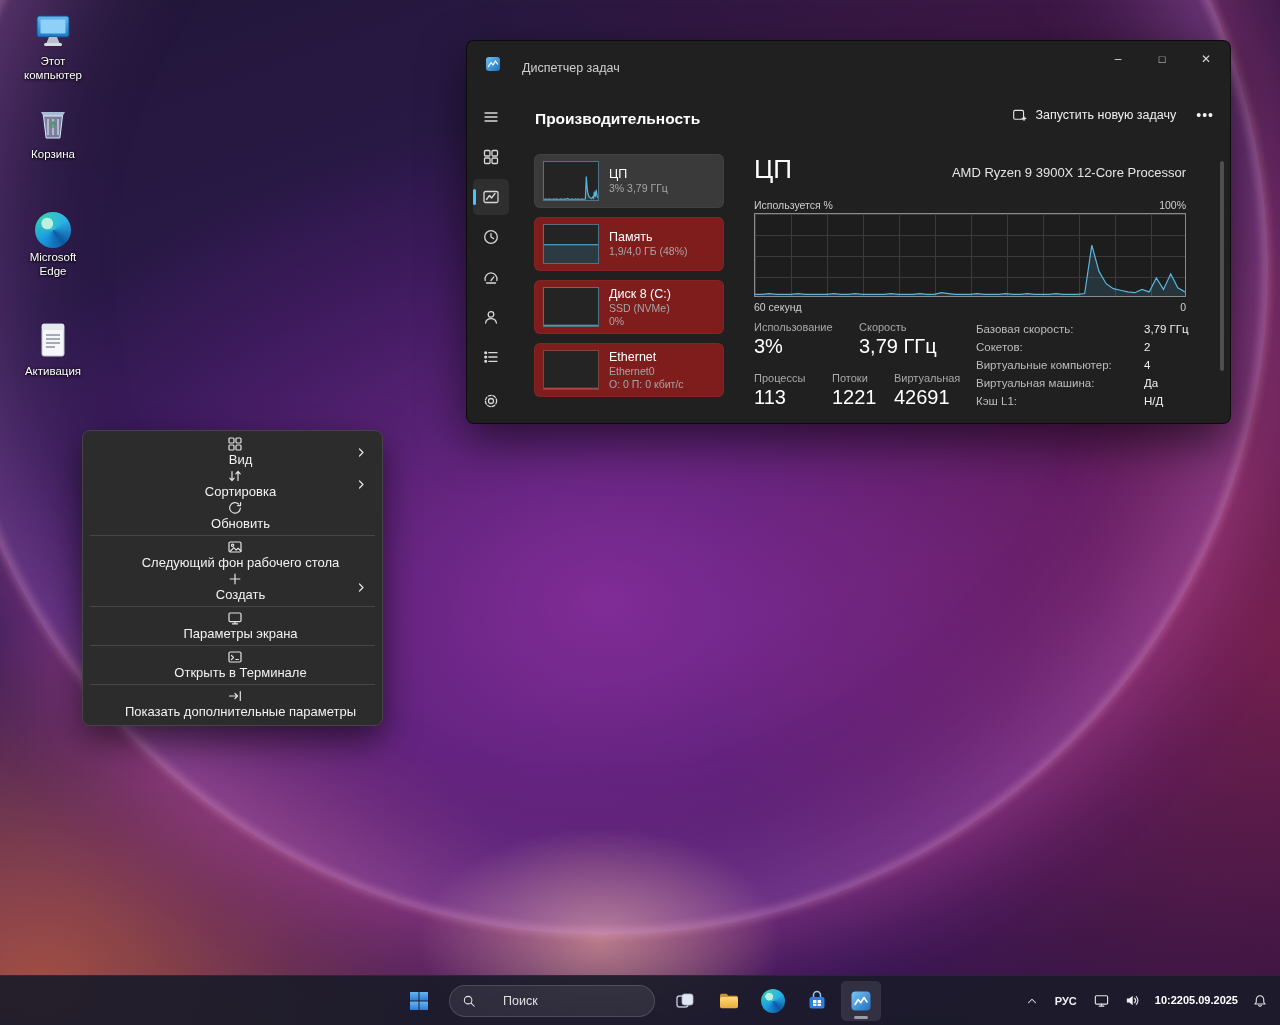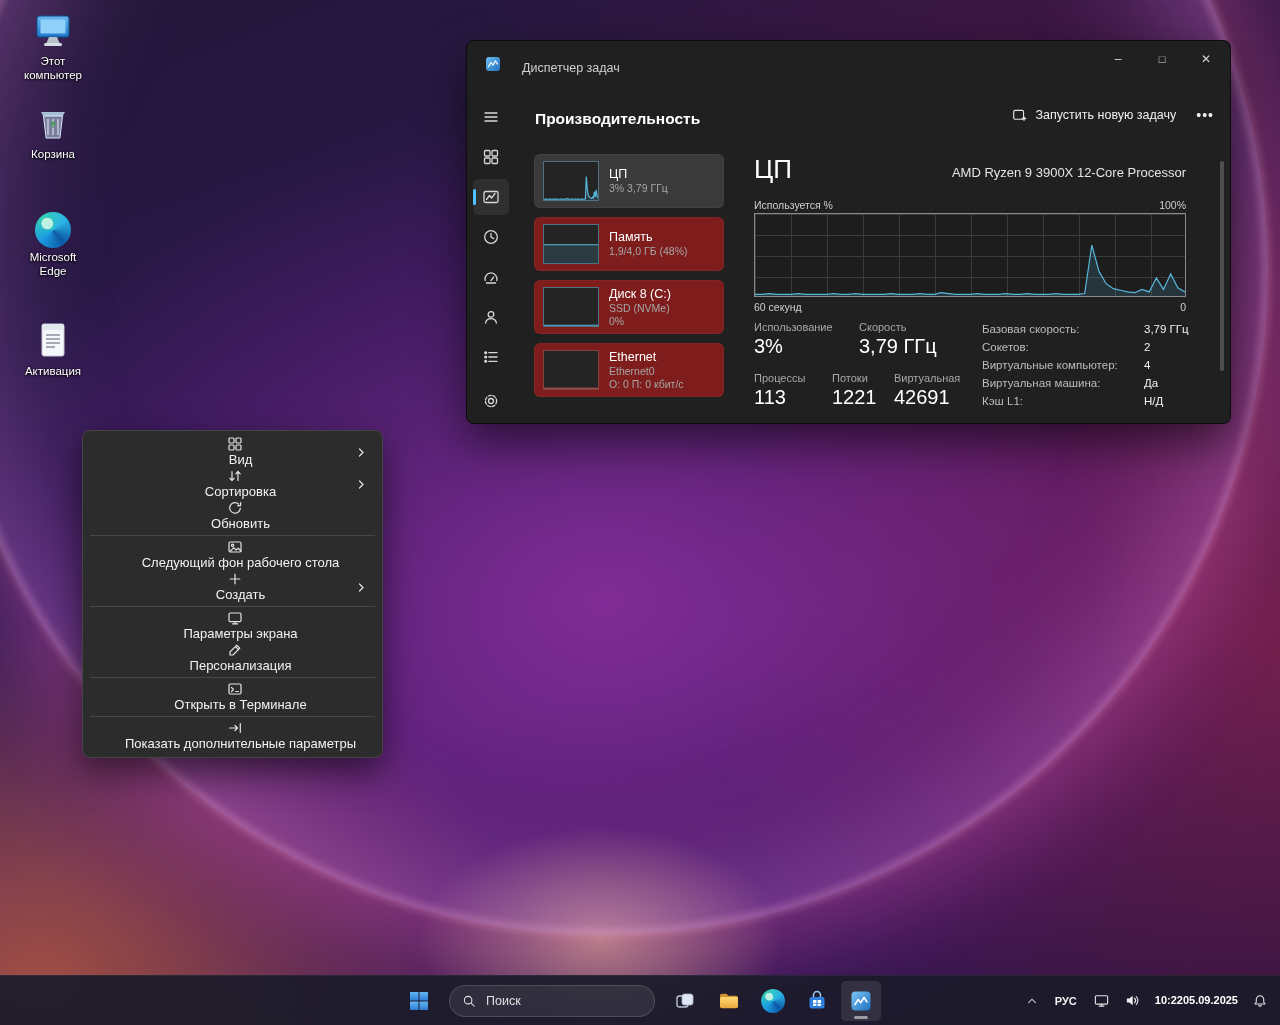--- a/index.html
+++ b/index.html
@@ -71,21 +71,21 @@
   .graph svg, .mini{ overflow:hidden; }
   .graph svg{ position:absolute; inset:0; width:100%; height:100%; }
   .axis-row{ position:absolute; left:0; right:0; top:147px; font-size:10.5px; color:#cfcfcf; }
   .axis-row .r{ position:absolute; right:0; top:0; }
   .stats{ position:absolute; left:0; top:167px; width:432px; height:100px; }
   .stat{ position:absolute; }
   .stat-label{ font-size:11px; color:#a8a8a8; display:block; }
   .stat-value{ font-size:20px; color:#fff; display:block; margin-top:2px; }
   .details{ position:absolute; left:222px; top:2px; width:210px; }
   .detail-row{ position:relative; height:18px; }
-  .detail-label{ position:absolute; left:6px; font-size:11.5px; color:#bcbcbc; white-space:nowrap; }
+  .detail-label{ position:absolute; left:0; font-size:11.5px; color:#bcbcbc; white-space:nowrap; }
   .detail-value{ position:absolute; left:168px; font-size:11.5px; color:#f0f0f0; white-space:nowrap; }
 
   .tm-scrollbar{ position:absolute; right:6px; top:120px; width:4px; height:210px; background:#4f4f4f; border-radius:2px; cursor:pointer; }
 
   .chart-line{ fill:none; stroke:#58b7dc; stroke-width:1.2; vector-effect:non-scaling-stroke; }
   .chart-area{ fill:rgba(88,183,220,.16); stroke:none; }
   .net .chart-line{ stroke:#c25b4e; }
   .net .chart-area{ fill:rgba(194,91,78,.15); }
 
   
@@ -100,21 +100,21 @@
   .menu-sep{ height:1px; background:#474747; margin:3px 2px; }
 
   
   .taskbar{ position:absolute; left:0; right:0; bottom:0; height:50px; background:rgba(26,27,41,.92);
     border-top:1px solid rgba(255,255,255,.05); z-index:5; }
   .tb-center{ position:absolute; left:0; right:0; top:0; bottom:0; display:flex; align-items:center; justify-content:center; gap:4px; }
   .tb-btn{ position:relative; width:40px; height:40px; border-radius:5px; display:flex; align-items:center; justify-content:center; cursor:pointer; }
   .tb-btn.active{ background:rgba(255,255,255,.1); }
   .tb-btn.active .run-ind{ position:absolute; bottom:2px; left:50%; transform:translateX(-50%);
     width:14px; height:3px; border-radius:2px; background:#9b9ba3; }
-  .search-pill{ display:flex; align-items:center; gap:10px; width:206px; height:32px; border-radius:16px;
+  .search-pill{ display:flex; align-items:center; gap:27px; width:206px; height:32px; border-radius:16px;
     background:rgba(255,255,255,.08); border:1px solid rgba(255,255,255,.14); padding:0 12px; margin:0 6px; cursor:pointer; }
   .search-pill span{ font-size:12.5px; color:#e0e0e0; }
   .tb-right{ position:absolute; right:6px; top:0; bottom:0; display:flex; align-items:center; gap:2px;font-weight:bold; }
   .tray-btn{ height:40px; border-radius:5px; display:flex; align-items:center; justify-content:center;
     padding:0 6px; cursor:pointer; color:#eee; }
   .lang{ font-size:11px; color:#f0f0f0; padding:0 8px; }
   .clock{ text-align:right; font-size:11px; color:#fff; line-height:1.35; padding:0 6px; }
 
   .ms{ stroke:#e4e4e4; stroke-width:1.2; fill:none; stroke-linecap:round; stroke-linejoin:round; }
   .rs{ stroke:#d8d8d8; stroke-width:1.3; fill:none; stroke-linecap:round; stroke-linejoin:round; }
@@ -455,31 +455,20 @@
       <span class="mi-icon">
           <svg width="16" height="16" viewBox="0 0 16 16">
             <g class="ms">
               <rect x="2" y="3" width="12" height="8.6" rx="1.2"></rect>
               <path d="M8 11.6v2.2 M5.4 13.8h5.2"></path>
             </g>
           </svg>
         </span>
       <span class="mi-label">Параметры экрана</span>
     </div>
-    <div class="menu-item">
-      <span class="mi-icon">
-          <svg width="16" height="16" viewBox="0 0 16 16">
-            <g class="ms">
-              <path d="M9.8 3.2l3 3L6 13H3v-3z"></path>
-              <path d="M8.5 4.5l3 3"></path>
-            </g>
-          </svg>
-        </span>
-      <span class="mi-label">Персонализация</span>
-    </div>
     <div class="menu-sep"></div>
     <div class="menu-item">
       <span class="mi-icon">
           <svg width="16" height="16" viewBox="0 0 16 16">
             <g class="ms">
               <rect x="2" y="3" width="12" height="10" rx="1.2"></rect>
               <path d="M4.5 6.5l2 2-2 2 M8.8 10.5h2.7"></path>
             </g>
           </svg>
         </span>

